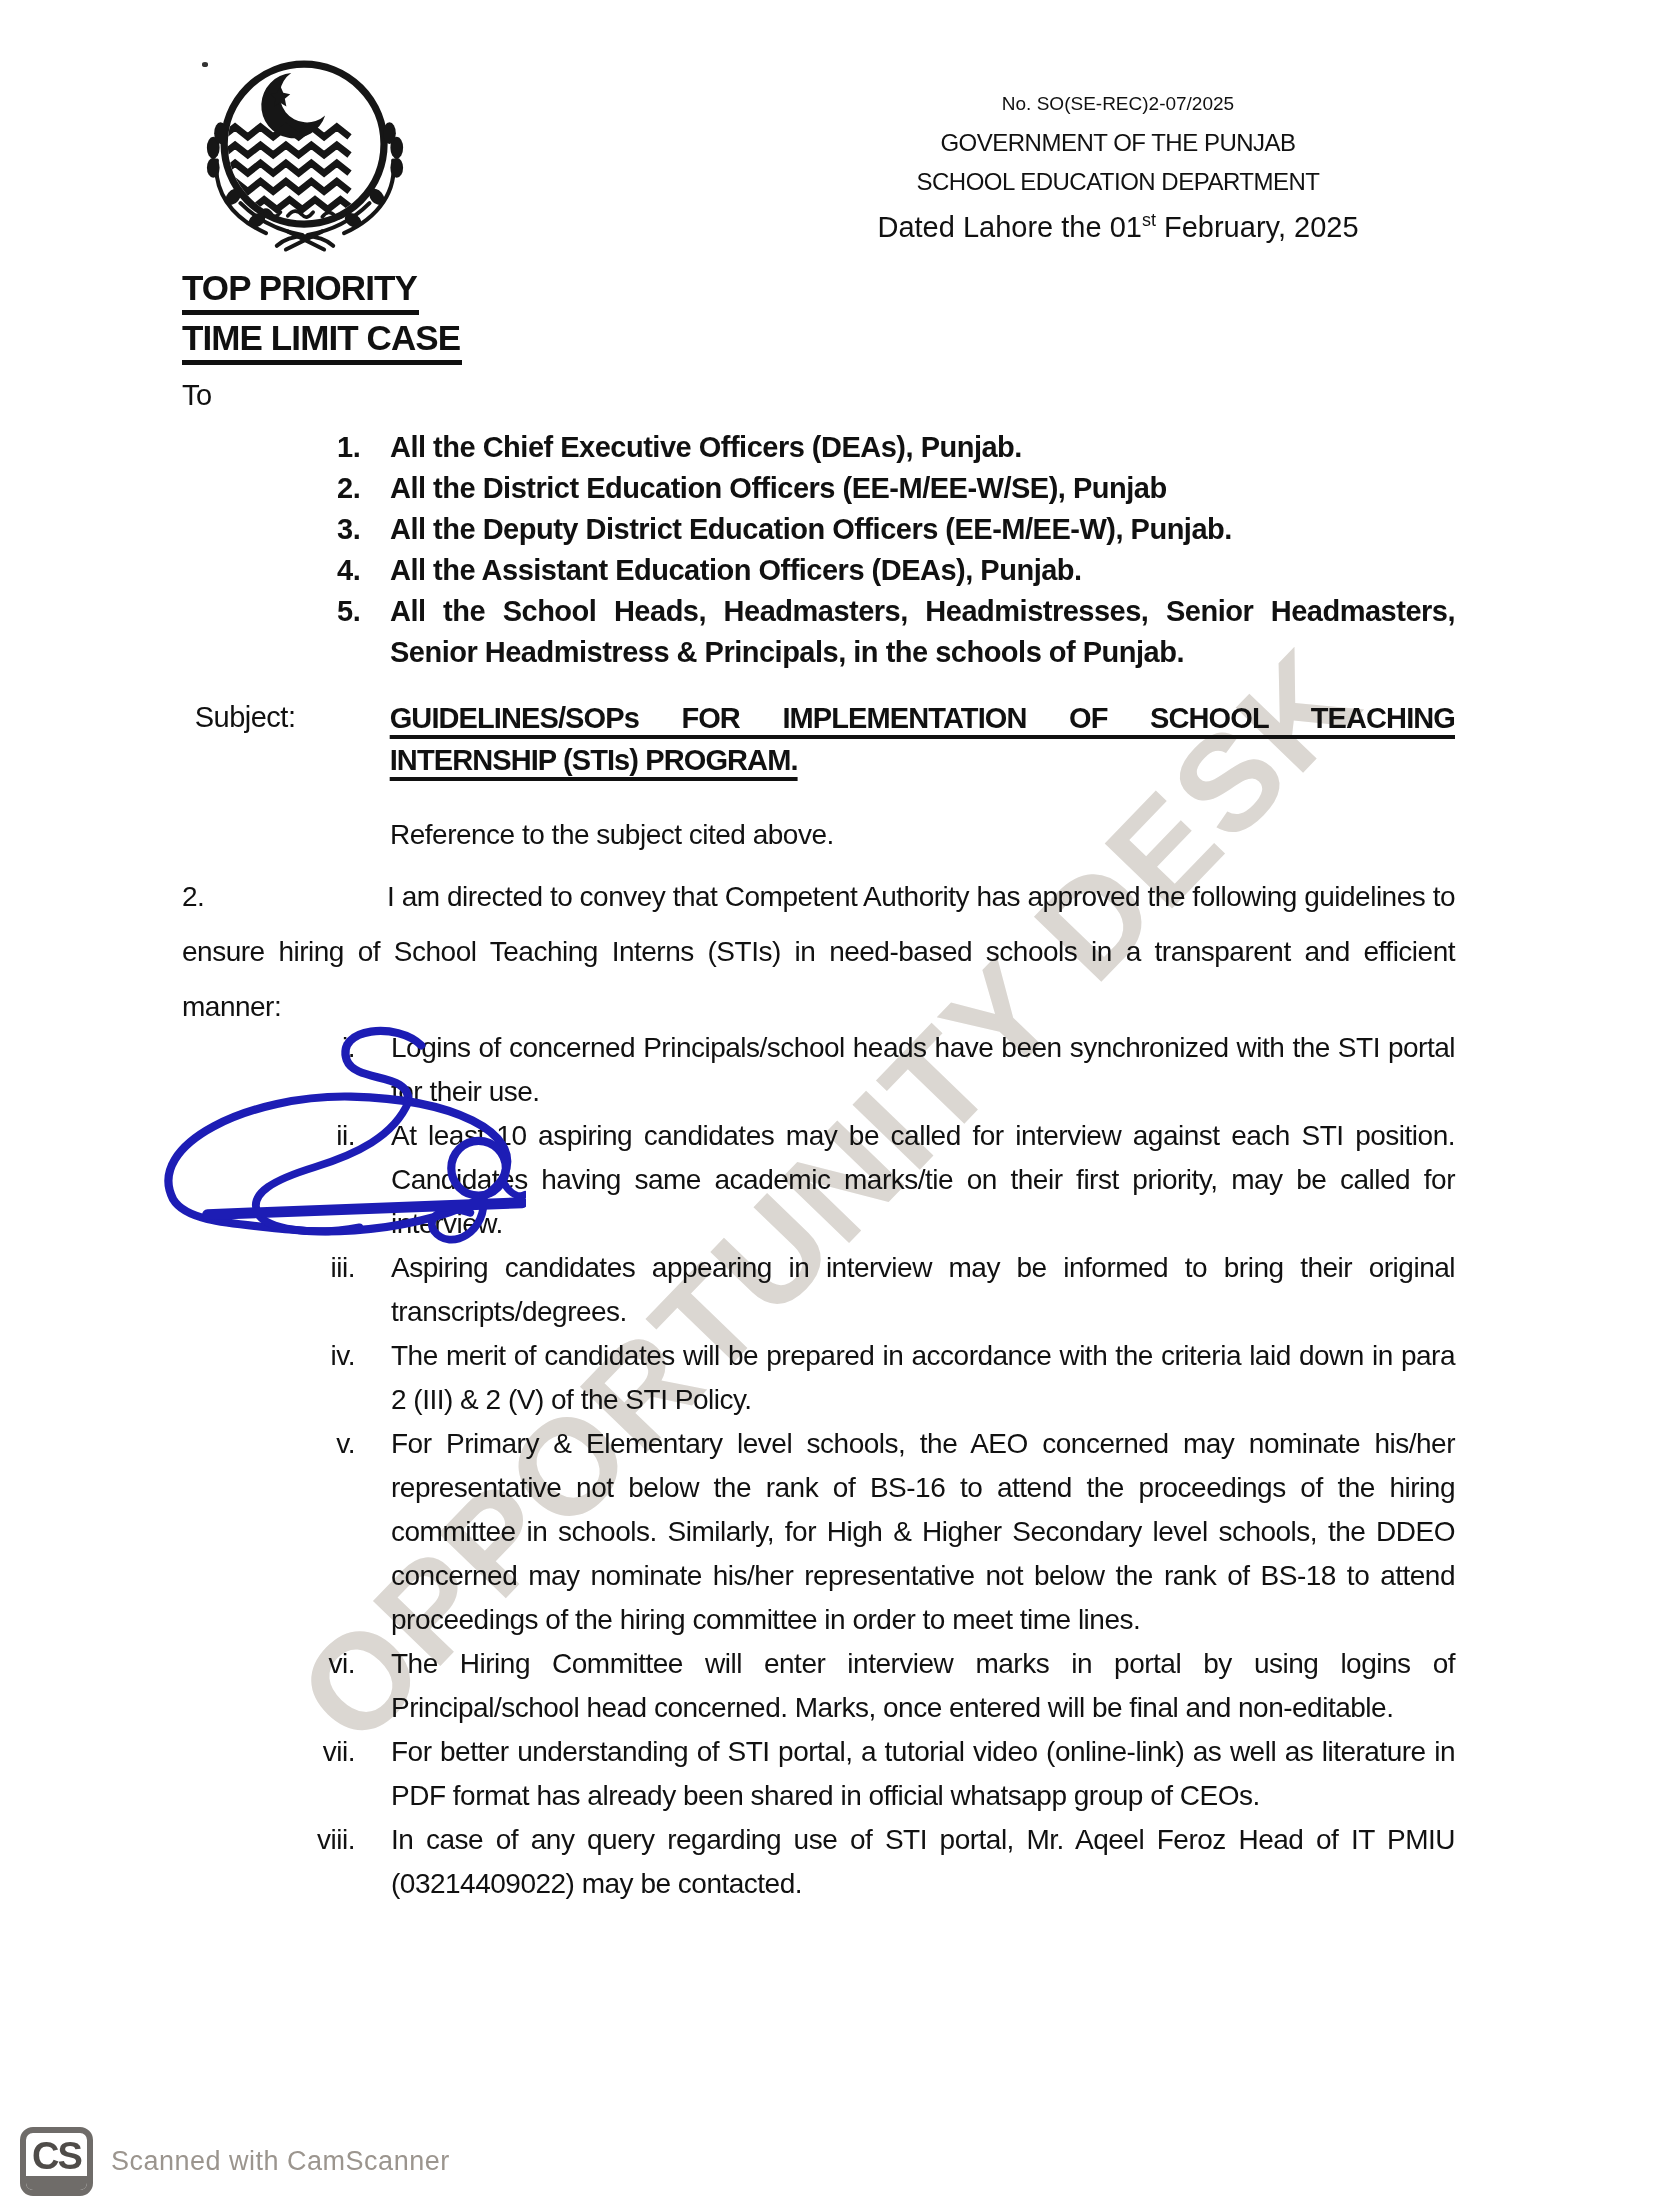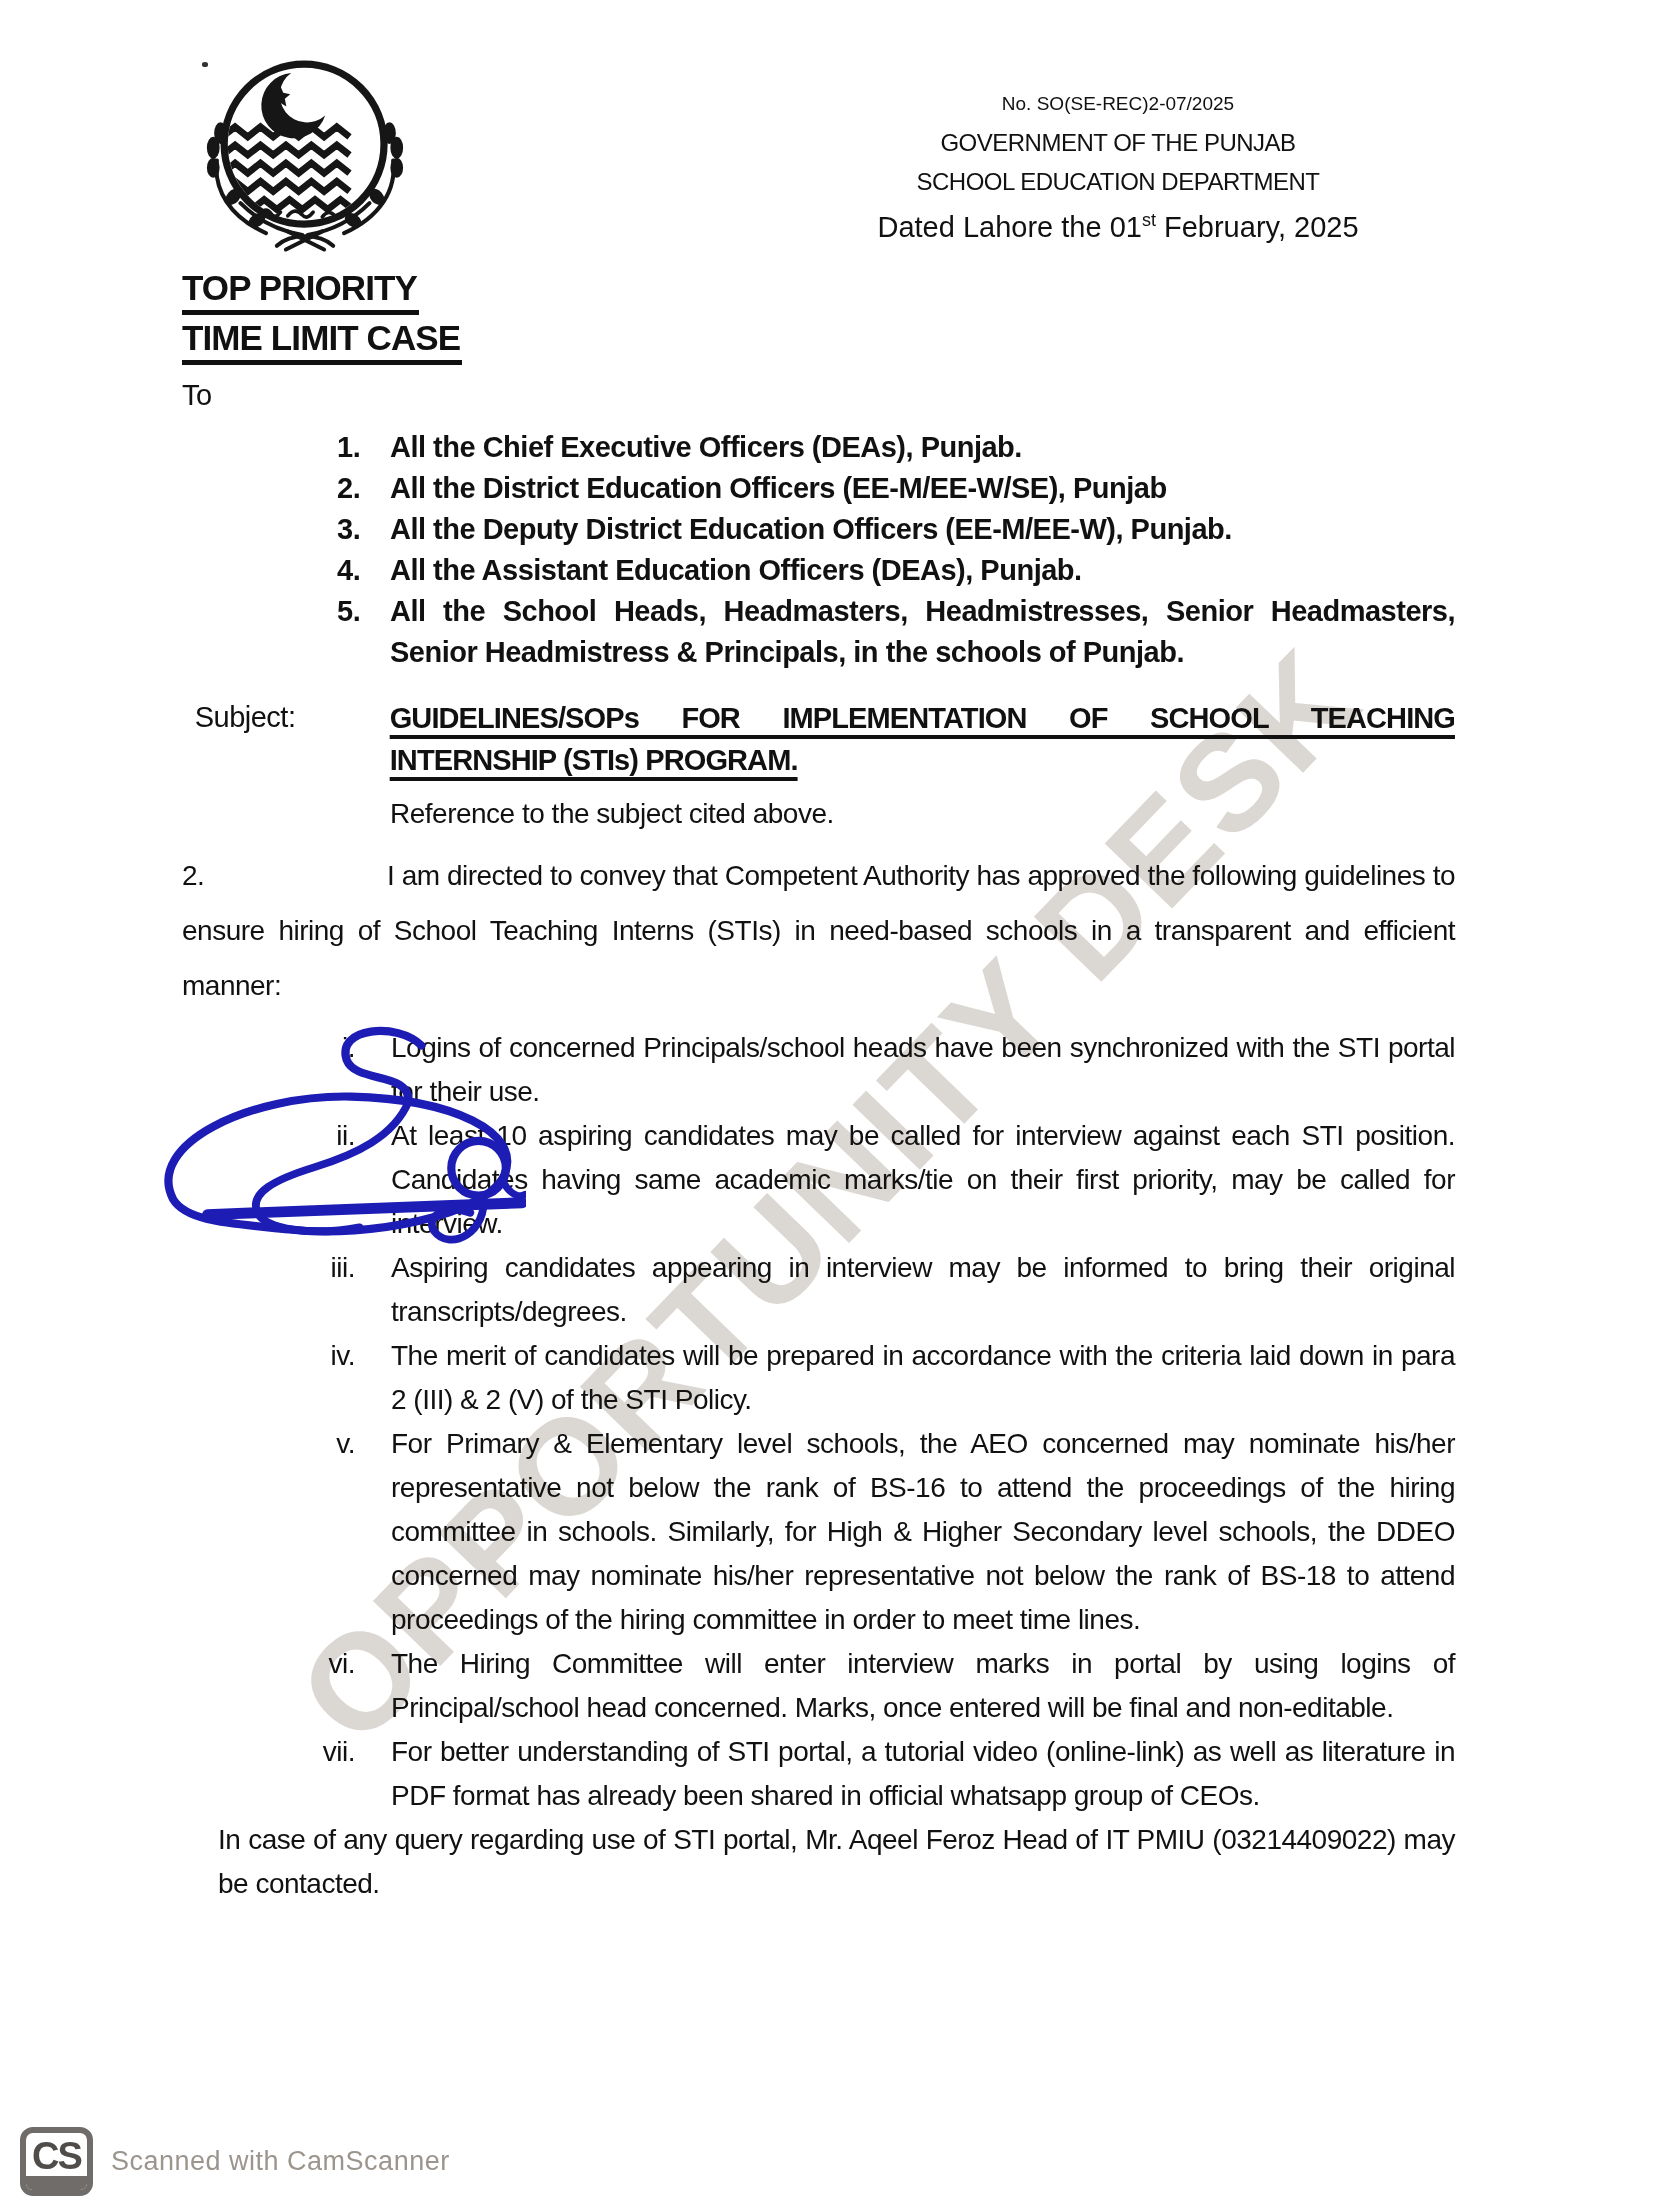--- a/index.html
+++ b/index.html
@@ -36,21 +36,21 @@
   .to-label{font-size:29px;line-height:40px;margin-top:10px;}
   .addr-list{margin-top:12.7px;}
   .addr-row{display:flex;font-size:29px;font-weight:bold;line-height:41px;}
   .addr-num{flex:0 0 53px;margin-left:155px;}
   .addr-text{flex:1;text-align:justify;}
   .subject-row{display:flex;margin-top:23.6px;}
   .subject-label{flex:0 0 195px;padding-left:12.7px;font-size:29px;line-height:40px;}
   .subject-body{flex:1;font-size:29px;font-weight:bold;line-height:42px;letter-spacing:-0.9px;}
   .subject-body .sline{text-decoration:underline;text-decoration-thickness:3.6px;text-underline-offset:7.3px;}
   .subject-body .sline1{text-align:justify;text-align-last:justify;}
-  .reference{margin-left:208px;margin-top:13px;font-size:28px;line-height:40px;}
+  .reference{margin-left:208px;margin-top:34px;font-size:28px;line-height:40px;}
   .para2{margin-top:14.5px;font-size:28px;line-height:55px;text-align:justify;}
   .para2 .pnum{display:inline-block;width:205px;}
   
   .glist{position:absolute;left:182px;top:1026px;width:1273px;z-index:1;letter-spacing:-0.5px;}
   .g-row{display:flex;}
   .g-num{flex:0 0 173px;text-align:right;font-size:28px;line-height:44px;}
   .g-text{flex:1;margin-left:36px;font-size:28px;line-height:44px;text-align:justify;}
   
   .signature{position:absolute;left:121px;top:1020px;width:405px;height:241px;z-index:2;}
   
@@ -189,20 +189,21 @@
     </div>
     <div class="g-row">
       <div class="g-num">vi.</div>
       <div class="g-text">The Hiring Committee will enter interview marks in portal by using logins of Principal/school head concerned. Marks, once entered will be final and non-editable.</div>
     </div>
     <div class="g-row">
       <div class="g-num">vii.</div>
       <div class="g-text">For better understanding of STI portal, a tutorial video (online-link) as well as literature in PDF format has already been shared in official whatsapp group of CEOs.</div>
     </div>
     <div class="g-row">
+      <div class="g-num">viii.</div>
       <div class="g-text">In case of any query regarding use of STI portal, Mr. Aqeel Feroz Head of IT PMIU (03214409022) may be contacted.</div>
     </div>
   </div>
 
   <svg class="signature" viewBox="0 0 445 265">
     <g fill="none" stroke="#1d1db5" stroke-linecap="round">
       <path d="M330,28 C304,2 236,8 248,44 C258,70 318,56 316,90" stroke-width="9"></path>
       <path d="M55,185 C28,122 148,76 258,86 C368,96 444,138 420,184 C398,226 268,243 180,227 C118,216 68,211 55,185 Z" stroke-width="9" transform="rotate(-4 230 160)"></path>
       <path d="M316,90 C300,128 258,148 212,162 C170,175 140,190 150,212 C158,230 210,238 262,228" stroke-width="8.5"></path>
       <circle cx="393" cy="163" r="30" stroke-width="9"></circle>

